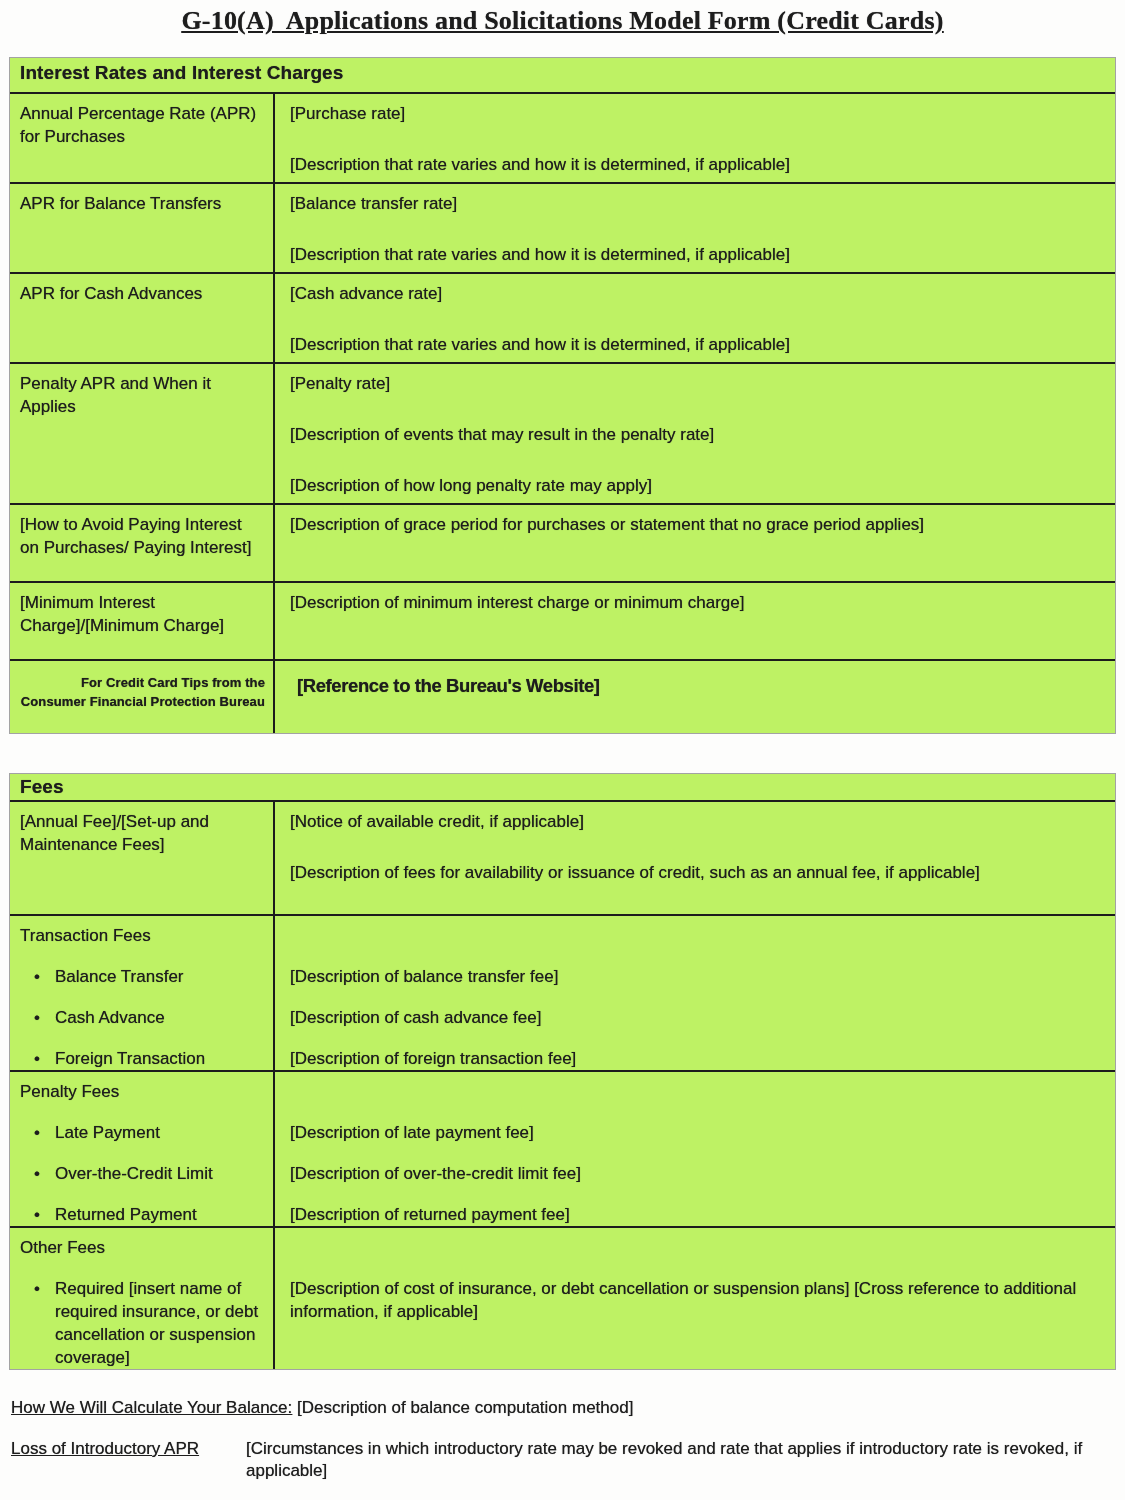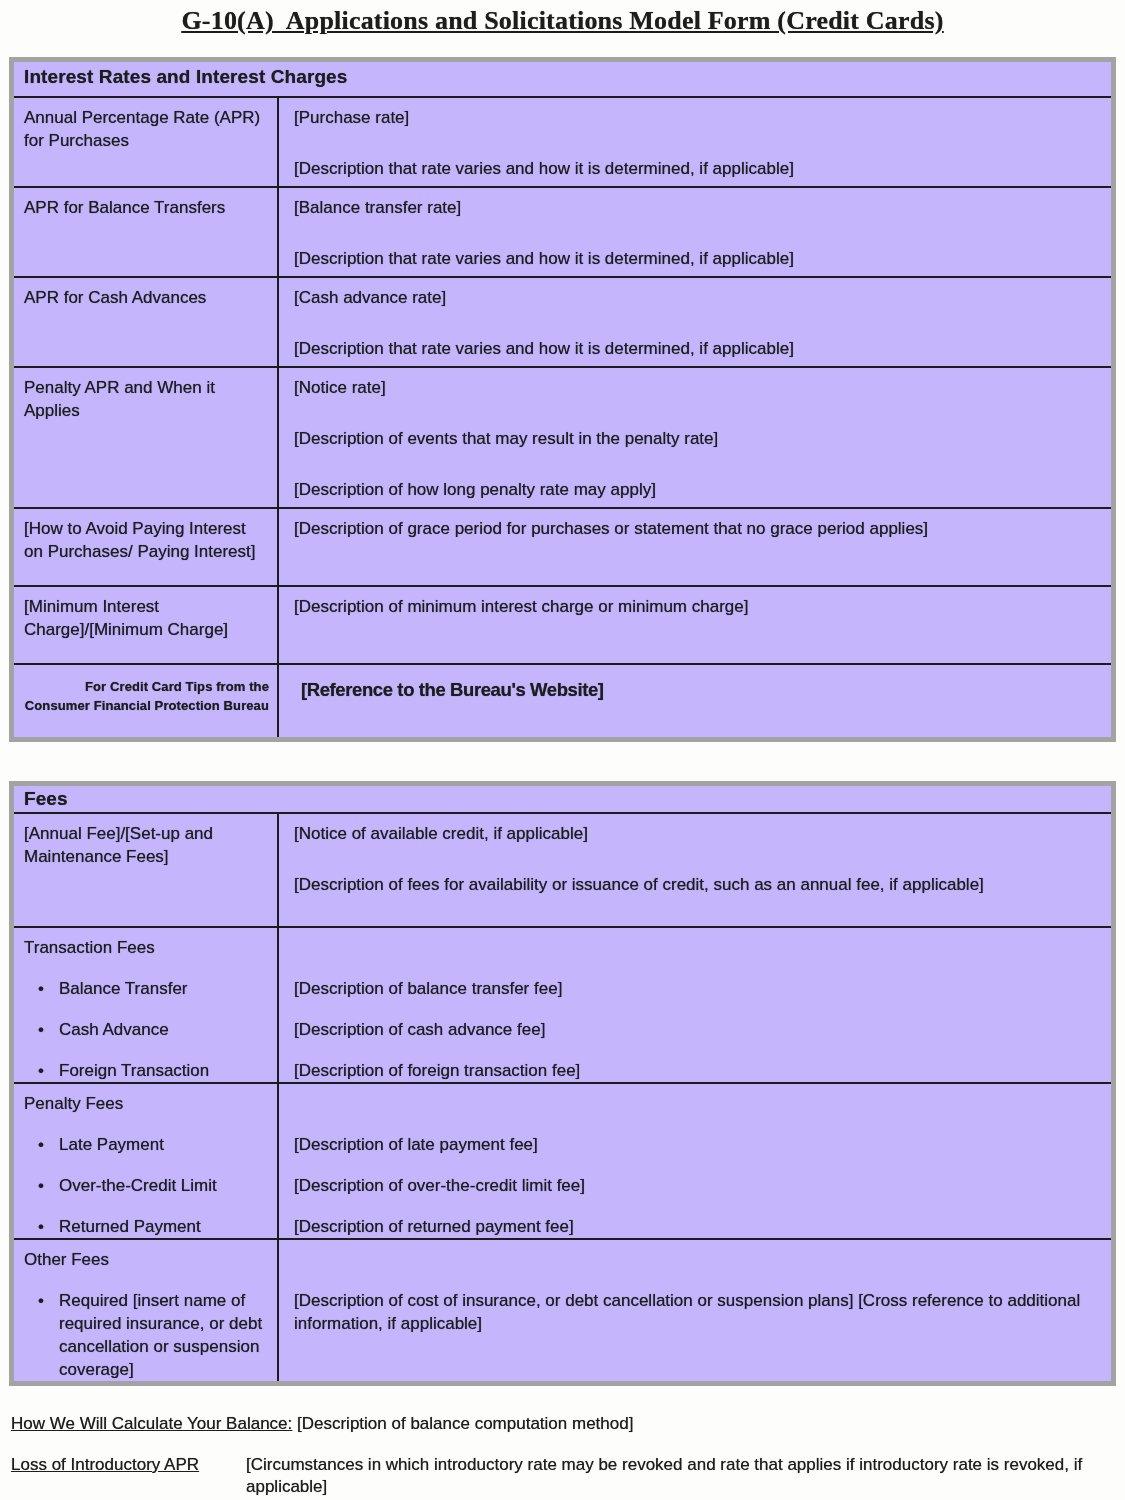--- a/index.html
+++ b/index.html
@@ -17,22 +17,22 @@
     font-family: "Liberation Serif", serif;
     font-weight: 700;
     font-size: 26px;
     text-align: center;
     text-decoration: underline;
     white-space: pre-wrap;
     margin-top: 2px;
     letter-spacing: 0.2px;
   }
   .tbl {
-    border: 5px solid #a3a3a3;
-    background: #c4b5fd;
+    border: 1px solid #a3a3a3;
+    background: #bef264;
   }
   .tbl-1 { margin-top: 21px; }
   .tbl-2 { margin-top: 39px; }
   .tbl-header {
     font-weight: 700;
     font-size: 19px;
     padding: 4px 10px 3px 10px;
     letter-spacing: 0.1px;
   }
   
@@ -149,21 +149,21 @@
     <div class="cl">APR for Cash Advances</div>
     <div class="cr">
       <p>[Cash advance rate]</p>
       <p>[Description that rate varies and how it is determined, if applicable]</p>
     </div>
   </div>
 
   <div class="row r-h140">
     <div class="cl">Penalty APR and When it Applies</div>
     <div class="cr">
-      <p>[Notice rate]</p>
+      <p>[Penalty rate]</p>
       <p>[Description of events that may result in the penalty rate]</p>
       <p>[Description of how long penalty rate may apply]</p>
     </div>
   </div>
 
   <div class="row r-h78">
     <div class="cl">[How to Avoid Paying Interest on Purchases/ Paying Interest]</div>
     <div class="cr">
       <p>[Description of grace period for purchases or statement that no grace period applies]</p>
     </div>

